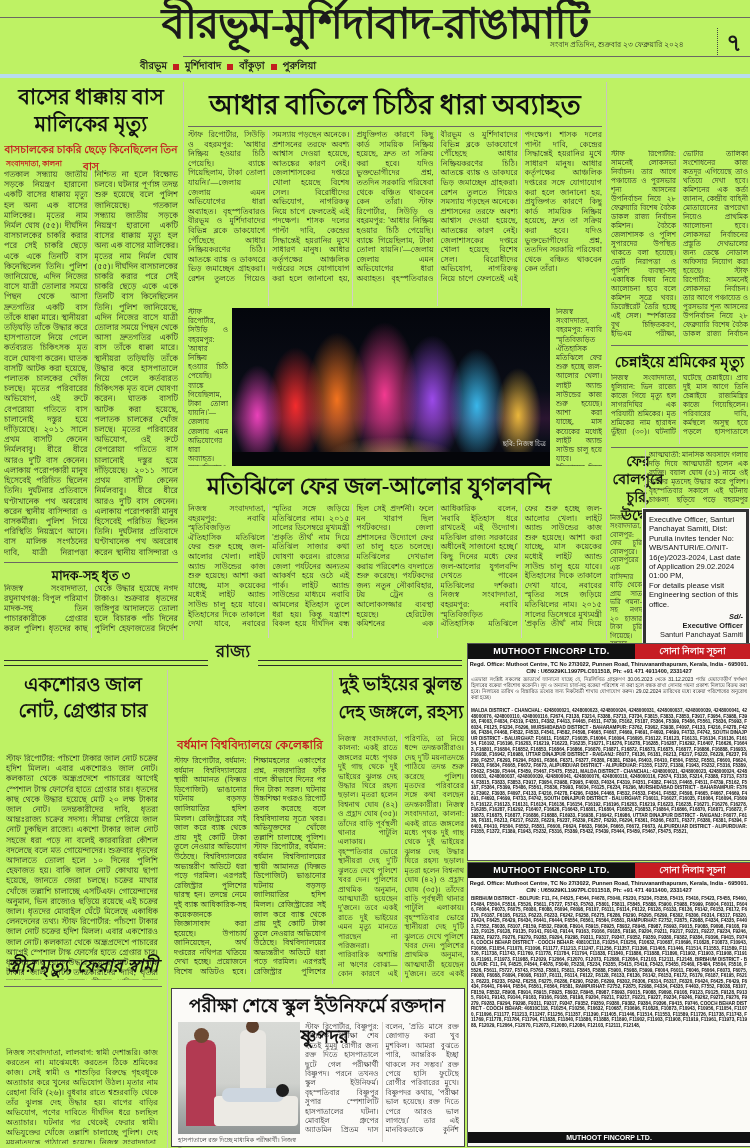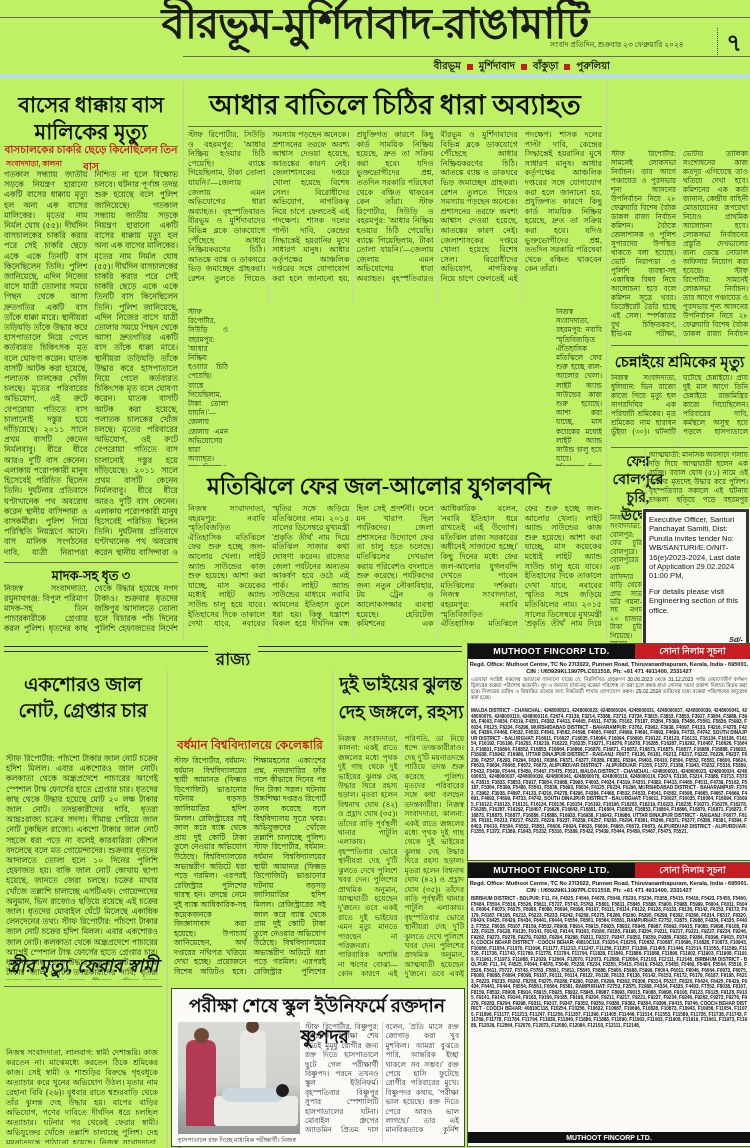--- a/index.html
+++ b/index.html
@@ -10,21 +10,21 @@
   .rule{background:#6b6863;}
   .vrule{background:#c9c5be;}
   .hl{font-weight:bold;text-align:center;color:#111;}
   .body-text{text-align:justify;overflow:hidden;color:#222;}
   .cols2{column-count:2;column-gap:7px;column-rule:1px solid #d2cec7;}
   .cols5{column-count:5;column-gap:7px;column-rule:1px solid #d2cec7;}
   .red{color:#c21f1f;}
   .sq{display:inline-block;width:6px;height:6px;background:#c21f1f;margin:0 6px;vertical-align:middle;}
   .dotted-v{border-left:1px dotted #444;width:0;}
   .masthead{font-weight:bold;letter-spacing:-1px;text-align:center;line-height:1.05;}
-  .strip{display:flex;align-items:flex-start;gap:8px;}
+  .strip{display:flex;align-items:flex-end;gap:8px;}
   .strip .ln{flex:1;height:4px;border-top:1px solid #2a2a2a;border-bottom:1px solid #2a2a2a;}
   .boxed{border:1px solid #444;background:#fbfaf7;}
   .notice{font-family:"Liberation Sans","DejaVu Sans",sans-serif;border:1px solid #333;
           box-shadow:0 0 0 1px #f7f6f2,0 0 0 2px #333 inset;padding:5px 5px;background:#faf9f5;}
   .ad{border:1px solid #555;background:#fbfaf6;font-family:"Liberation Sans","DejaVu Sans",sans-serif;}
   .ad-head{display:flex;height:15px;line-height:15px;color:#fff;font-weight:bold;}
   .ad-head .en{background:#111;flex:1.45;text-align:center;font-size:9px;letter-spacing:.3px;}
   .ad-head .bn{background:#c61d23;flex:1;text-align:center;font-size:9px;}
   .ad-sub{font-size:5.6px;font-weight:bold;text-align:center;line-height:6.6px;color:#111;}
   .ad-intro{font-size:5px;line-height:6px;text-align:justify;color:#222;overflow:hidden;}
@@ -59,61 +59,65 @@
 <body>
 
 <div id="page">
 
   <div class="abs rule" style="left:0;top:17;width:750px;height:1px;top:17px;"></div>
   <div class="abs masthead" style="left:140px;top:2px;width:470px;height:56px;font-size:42px;">বীরভূম-মুর্শিদাবাদ-রাঙামাটি</div>
   <div class="abs" style="left:550px;top:39px;width:160px;height:12px;font-size:7.5px;text-align:left;color:#222;">সংবাদ প্রতিদিন, শুক্রবার ২৩ ফেব্রুয়ারি ২০২৪</div>
   <div class="abs dotted-v" style="left:717px;top:28px;height:27px;"></div>
   <div class="abs" style="left:720px;top:24px;width:28px;height:32px;font-size:24px;font-weight:bold;text-align:center;">৭</div>
   <div class="abs rule" style="left:183px;top:56px;width:567px;height:1px;"></div>
-  <div class="abs" style="left:140px;top:58px;width:470px;height:15px;text-align:right;font-weight:bold;font-size:10px;">
+  <div class="abs" style="left:140px;top:58px;width:470px;height:15px;text-align:left;font-weight:bold;font-size:10px;">
     <span>বীরভূম</span><span class="sq"></span><span>মুর্শিদাবাদ</span><span class="sq"></span><span>বাঁকুড়া</span><span class="sq"></span><span>পুরুলিয়া</span>
   </div>
   <div class="abs" style="left:0;top:74px;width:750px;height:4px;background:#b8dcef;"></div>
 
   <div class="abs vrule" style="left:183px;top:82px;width:1px;height:558px;"></div>
   <div class="abs vrule" style="left:606px;top:82px;width:1px;height:558px;"></div>
 
-  <div class="abs hl" style="left:4px;top:92px;width:174px;height:56px;font-size:21px;line-height:27px;font-family:Liberation Serif, serif;">বাসের ধাক্কায় বাস মালিকের মৃত্যু</div>
+  <div class="abs hl" style="left:4px;top:84px;width:174px;height:56px;font-size:21px;line-height:27px;font-family:Liberation Serif, serif;">বাসের ধাক্কায় বাস মালিকের মৃত্যু</div>
   <div class="abs hl red" style="left:4px;top:142px;width:174px;height:14px;font-size:10.5px;">বাসচালকের চাকরি ছেড়ে কিনেছিলেন তিন বাস</div>
   <div class="abs red" style="left:6px;top:158px;width:174px;height:10px;font-size:7.5px;font-weight:bold;">সংবাদদাতা, কালনা</div>
   <div class="abs body-text cols2" style="left:4px;top:170px;width:174px;height:388px;font-size:8px;line-height:10.2px;">গতকাল সন্ধ্যায় জাতীয় সড়কে নিয়ন্ত্রণ হারানো একটি বাসের ধাক্কায় মৃত্যু হল অন্য এক বাসের মালিকের। মৃতের নাম নির্মল ঘোষ (৫৫)। দীর্ঘদিন বাসচালকের চাকরি করার পরে সেই চাকরি ছেড়ে একে একে তিনটি বাস কিনেছিলেন তিনি। পুলিশ জানিয়েছে, এদিন নিজের বাসে যাত্রী তোলার সময়ে পিছন থেকে আসা দ্রুতগতির একটি বাস তাঁকে ধাক্কা মারে। স্থানীয়রা তড়িঘড়ি তাঁকে উদ্ধার করে হাসপাতালে নিয়ে গেলে কর্তব্যরত চিকিৎসক মৃত বলে ঘোষণা করেন। ঘাতক বাসটি আটক করা হয়েছে, পলাতক চালকের খোঁজ চলছে। মৃতের পরিবারের অভিযোগ, ওই রুটে বেপরোয়া গতিতে বাস চালানোই দস্তুর হয়ে দাঁড়িয়েছে। ২০১১ সালে প্রথম বাসটি কেনেন নির্মলবাবু। ধীরে ধীরে আরও দু'টি বাস কেনেন। এলাকায় পরোপকারী মানুষ হিসেবেই পরিচিত ছিলেন তিনি। দুর্ঘটনার প্রতিবাদে ঘণ্টাখানেক পথ অবরোধ করেন স্থানীয় বাসিন্দারা ও বাসকর্মীরা। পুলিশ গিয়ে পরিস্থিতি নিয়ন্ত্রণে আনে। বাস মালিক সংগঠনের দাবি, যাত্রী নিরাপত্তা নিশ্চিত না হলে বিক্ষোভ চলবে। ঘটনার পূর্ণাঙ্গ তদন্ত শুরু হয়েছে বলে পুলিশ জানিয়েছে। গতকাল সন্ধ্যায় জাতীয় সড়কে নিয়ন্ত্রণ হারানো একটি বাসের ধাক্কায় মৃত্যু হল অন্য এক বাসের মালিকের। মৃতের নাম নির্মল ঘোষ (৫৫)। দীর্ঘদিন বাসচালকের চাকরি করার পরে সেই চাকরি ছেড়ে একে একে তিনটি বাস কিনেছিলেন তিনি। পুলিশ জানিয়েছে, এদিন নিজের বাসে যাত্রী তোলার সময়ে পিছন থেকে আসা দ্রুতগতির একটি বাস তাঁকে ধাক্কা মারে। স্থানীয়রা তড়িঘড়ি তাঁকে উদ্ধার করে হাসপাতালে নিয়ে গেলে কর্তব্যরত চিকিৎসক মৃত বলে ঘোষণা করেন। ঘাতক বাসটি আটক করা হয়েছে, পলাতক চালকের খোঁজ চলছে। মৃতের পরিবারের অভিযোগ, ওই রুটে বেপরোয়া গতিতে বাস চালানোই দস্তুর হয়ে দাঁড়িয়েছে। ২০১১ সালে প্রথম বাসটি কেনেন নির্মলবাবু। ধীরে ধীরে আরও দু'টি বাস কেনেন। এলাকায় পরোপকারী মানুষ হিসেবেই পরিচিত ছিলেন তিনি। দুর্ঘটনার প্রতিবাদে ঘণ্টাখানেক পথ অবরোধ করেন স্থানীয় বাসিন্দারা ও বাসকর্মীরা। পুলিশ গিয়ে পরিস্থিতি নিয়ন্ত্রণে আনে। বাস মালিক সংগঠনের দাবি, যাত্রী নিরাপত্তা নিশ্চিত না হলে বিক্ষোভ চলবে। ঘটনার পূর্ণাঙ্গ তদন্ত শুরু হয়েছে বলে পুলিশ জানিয়েছে।</div>
   <div class="abs rule" style="left:4px;top:562px;width:174px;height:1px;"></div>
   <div class="abs hl" style="left:4px;top:566px;width:174px;height:16px;font-size:13px;">মাদক-সহ ধৃত ৩</div>
   <div class="abs body-text cols2" style="left:4px;top:584px;width:174px;height:54px;font-size:8px;line-height:10px;">নিজস্ব সংবাদদাতা, রঘুনাথগঞ্জ: বিপুল পরিমাণ মাদক-সহ তিন পাচারকারীকে গ্রেপ্তার করল পুলিশ। ধৃতদের কাছ থেকে উদ্ধার হয়েছে নগদ টাকাও। শুক্রবার ধৃতদের জঙ্গিপুর আদালতে তোলা হলে বিচারক পাঁচ দিনের পুলিশি হেফাজতের নির্দেশ দেন। গোপন সূত্রে খবর পেয়ে অভিযান চালানো হয় বলে পুলিশ জানিয়েছে।</div>
 
   <div class="abs hl" style="left:188px;top:84px;width:414px;height:38px;font-size:27px;">আধার বাতিলে চিঠির ধারা অব্যাহত</div>
   <div class="abs rule" style="left:188px;top:126px;width:414px;height:1px;"></div>
   <div class="abs body-text cols5" style="left:188px;top:130px;width:414px;height:176px;font-size:7.8px;line-height:9.6px;">স্টাফ রিপোর্টার, সিউড়ি ও বহরমপুর: 'আধার নিষ্ক্রিয় হওয়ার চিঠি পেয়েছি। ব্যাঙ্কে গিয়েছিলাম, টাকা তোলা যায়নি।'—জেলায় জেলায় এমন অভিযোগের ধারা অব্যাহত। বৃহস্পতিবারও বীরভূম ও মুর্শিদাবাদের বিভিন্ন ব্লকে ডাকযোগে পৌঁছেছে আধার নিষ্ক্রিয়করণের চিঠি। আতঙ্কে ব্যাঙ্ক ও ডাকঘরে ভিড় জমাচ্ছেন গ্রাহকরা। রেশন তুলতে গিয়েও সমস্যায় পড়ছেন অনেকে। প্রশাসনের তরফে অবশ্য আশ্বাস দেওয়া হয়েছে, আতঙ্কের কারণ নেই। জেলাশাসকের দপ্তরে খোলা হয়েছে বিশেষ সেল। বিরোধীদের অভিযোগ, নাগরিকত্ব নিয়ে চাপে ফেলতেই এই পদক্ষেপ। শাসক দলের পাল্টা দাবি, কেন্দ্রের সিদ্ধান্তেই হয়রানির মুখে সাধারণ মানুষ। আধার কর্তৃপক্ষের আঞ্চলিক দপ্তরের সঙ্গে যোগাযোগ করা হলে জানানো হয়, প্রযুক্তিগত কারণে কিছু কার্ড সাময়িক নিষ্ক্রিয় হয়েছে, দ্রুত তা সক্রিয় করা হবে। যদিও ভুক্তভোগীদের প্রশ্ন, ততদিন সরকারি পরিষেবা থেকে বঞ্চিত থাকবেন কেন তাঁরা। স্টাফ রিপোর্টার, সিউড়ি ও বহরমপুর: 'আধার নিষ্ক্রিয় হওয়ার চিঠি পেয়েছি। ব্যাঙ্কে গিয়েছিলাম, টাকা তোলা যায়নি।'—জেলায় জেলায় এমন অভিযোগের ধারা অব্যাহত। বৃহস্পতিবারও বীরভূম ও মুর্শিদাবাদের বিভিন্ন ব্লকে ডাকযোগে পৌঁছেছে আধার নিষ্ক্রিয়করণের চিঠি। আতঙ্কে ব্যাঙ্ক ও ডাকঘরে ভিড় জমাচ্ছেন গ্রাহকরা। রেশন তুলতে গিয়েও সমস্যায় পড়ছেন অনেকে। প্রশাসনের তরফে অবশ্য আশ্বাস দেওয়া হয়েছে, আতঙ্কের কারণ নেই। জেলাশাসকের দপ্তরে খোলা হয়েছে বিশেষ সেল। বিরোধীদের অভিযোগ, নাগরিকত্ব নিয়ে চাপে ফেলতেই এই পদক্ষেপ। শাসক দলের পাল্টা দাবি, কেন্দ্রের সিদ্ধান্তেই হয়রানির মুখে সাধারণ মানুষ। আধার কর্তৃপক্ষের আঞ্চলিক দপ্তরের সঙ্গে যোগাযোগ করা হলে জানানো হয়, প্রযুক্তিগত কারণে কিছু কার্ড সাময়িক নিষ্ক্রিয় হয়েছে, দ্রুত তা সক্রিয় করা হবে। যদিও ভুক্তভোগীদের প্রশ্ন, ততদিন সরকারি পরিষেবা থেকে বঞ্চিত থাকবেন কেন তাঁরা।</div>
 
+  <div class="abs photo1" style="left:232px;top:308px;width:318px;height:158px;">
+    <div class="crowd"></div>
+    <div class="credit">ছবি: নিজস্ব চিত্র</div>
+  </div>
   <div class="abs body-text" style="left:188px;top:308px;width:40px;height:158px;font-size:7.2px;line-height:9.2px;">স্টাফ রিপোর্টার, সিউড়ি ও বহরমপুর: 'আধার নিষ্ক্রিয় হওয়ার চিঠি পেয়েছি। ব্যাঙ্কে গিয়েছিলাম, টাকা তোলা যায়নি।'—জেলায় জেলায় এমন অভিযোগের ধারা অব্যাহত। বৃহস্পতিবারও বীরভূম ও মুর্শিদাবাদের বিভিন্ন ব্লকে ডাকযোগে পৌঁছেছে আধার নিষ্ক্রিয়করণের চিঠি। আতঙ্কে ব্যাঙ্ক ও ডাকঘরে ভিড় জমাচ্ছেন গ্রাহকরা। রেশন তুলতে গিয়েও সমস্যায় পড়ছেন অনেকে। প্রশাসনের তরফে অবশ্য আশ্বাস দেওয়া হয়েছে, আতঙ্কের কারণ নেই। জেলাশাসকের দপ্তরে খোলা হয়েছে বিশেষ সেল। বিরোধীদের অভিযোগ, নাগরিকত্ব নিয়ে চাপে ফেলতেই এই পদক্ষেপ। শাসক দলের পাল্টা দাবি, কেন্দ্রের সিদ্ধান্তেই হয়রানির মুখে সাধারণ মানুষ। আধার কর্তৃপক্ষের আঞ্চলিক দপ্তরের সঙ্গে যোগাযোগ করা হলে জানানো হয়, প্রযুক্তিগত কারণে কিছু কার্ড সাময়িক নিষ্ক্রিয় হয়েছে, দ্রুত তা সক্রিয় করা হবে। যদিও ভুক্তভোগীদের প্রশ্ন, ততদিন সরকারি পরিষেবা থেকে বঞ্চিত থাকবেন কেন তাঁরা।</div>
   <div class="abs body-text" style="left:556px;top:308px;width:46px;height:158px;font-size:7.2px;line-height:9.2px;">নিজস্ব সংবাদদাতা, বহরমপুর: নবাবি স্মৃতিবিজড়িত ঐতিহাসিক মতিঝিলে ফের শুরু হচ্ছে জল-আলোর খেলা। লাইট অ্যান্ড সাউন্ডের কাজ শুরু হয়েছে। আশা করা যাচ্ছে, মাস কয়েকের মধ্যেই লাইট অ্যান্ড সাউন্ড চালু হয়ে যাবে। ইতিহাসের দিকে তাকালে দেখা যাবে, নবাবের স্মৃতির সঙ্গে জড়িয়ে মতিঝিলের নাম। ২০১৫ সালের ডিসেম্বরে মুখ্যমন্ত্রী 'প্রকৃতি তীর্থ' নাম দিয়ে মতিঝিল সাজার কথা ঘোষণা করেন। রাজ্যের জেলা পর্যটনের অন্যতম আকর্ষণ হয়ে ওঠে এই পার্ক। লাইট অ্যান্ড সাউন্ডের মাধ্যমে নবাবি আমলের ইতিহাস তুলে ধরা হয়। কিন্তু যন্ত্রাংশ বিকল হয়ে দীর্ঘদিন বন্ধ ছিল সেই প্রদর্শনী। ফলে মন খারাপ ছিল পর্যটকদের। জেলা প্রশাসনের উদ্যোগে ফের তা চালু হতে চলেছে। মতিঝিলের দেখভাল করায় পরিবেশও বদলাতে শুরু করেছে। পর্যটকদের জন্য নতুন নৌকাবিহার, টয় ট্রেন ও আলোকসজ্জার ব্যবস্থা হয়েছে। হেরিটেজ কমিশনের এক আধিকারিক বলেন, 'নবাবি ইতিহাস ধরে রাখতেই এই উদ্যোগ। মতিঝিল রাজ্য সরকারের অধীনেই সাজানো হচ্ছে।' কিছু দিনের মধ্যে ফের জল-আলোর যুগলবন্দি দেখতে পাবেন মতিঝিলের দর্শকরা।</div>
 
   <div class="abs hl" style="left:172px;top:468px;width:414px;height:32px;font-size:23px;">মতিঝিলে ফের জল-আলোর যুগলবন্দি</div>
   <div class="abs body-text cols5" style="left:188px;top:504px;width:414px;height:134px;font-size:7.8px;line-height:9.6px;">নিজস্ব সংবাদদাতা, বহরমপুর: নবাবি স্মৃতিবিজড়িত ঐতিহাসিক মতিঝিলে ফের শুরু হচ্ছে জল-আলোর খেলা। লাইট অ্যান্ড সাউন্ডের কাজ শুরু হয়েছে। আশা করা যাচ্ছে, মাস কয়েকের মধ্যেই লাইট অ্যান্ড সাউন্ড চালু হয়ে যাবে। ইতিহাসের দিকে তাকালে দেখা যাবে, নবাবের স্মৃতির সঙ্গে জড়িয়ে মতিঝিলের নাম। ২০১৫ সালের ডিসেম্বরে মুখ্যমন্ত্রী 'প্রকৃতি তীর্থ' নাম দিয়ে মতিঝিল সাজার কথা ঘোষণা করেন। রাজ্যের জেলা পর্যটনের অন্যতম আকর্ষণ হয়ে ওঠে এই পার্ক। লাইট অ্যান্ড সাউন্ডের মাধ্যমে নবাবি আমলের ইতিহাস তুলে ধরা হয়। কিন্তু যন্ত্রাংশ বিকল হয়ে দীর্ঘদিন বন্ধ ছিল সেই প্রদর্শনী। ফলে মন খারাপ ছিল পর্যটকদের। জেলা প্রশাসনের উদ্যোগে ফের তা চালু হতে চলেছে। মতিঝিলের দেখভাল করায় পরিবেশও বদলাতে শুরু করেছে। পর্যটকদের জন্য নতুন নৌকাবিহার, টয় ট্রেন ও আলোকসজ্জার ব্যবস্থা হয়েছে। হেরিটেজ কমিশনের এক আধিকারিক বলেন, 'নবাবি ইতিহাস ধরে রাখতেই এই উদ্যোগ। মতিঝিল রাজ্য সরকারের অধীনেই সাজানো হচ্ছে।' কিছু দিনের মধ্যে ফের জল-আলোর যুগলবন্দি দেখতে পাবেন মতিঝিলের দর্শকরা। নিজস্ব সংবাদদাতা, বহরমপুর: নবাবি স্মৃতিবিজড়িত ঐতিহাসিক মতিঝিলে ফের শুরু হচ্ছে জল-আলোর খেলা। লাইট অ্যান্ড সাউন্ডের কাজ শুরু হয়েছে। আশা করা যাচ্ছে, মাস কয়েকের মধ্যেই লাইট অ্যান্ড সাউন্ড চালু হয়ে যাবে। ইতিহাসের দিকে তাকালে দেখা যাবে, নবাবের স্মৃতির সঙ্গে জড়িয়ে মতিঝিলের নাম। ২০১৫ সালের ডিসেম্বরে মুখ্যমন্ত্রী 'প্রকৃতি তীর্থ' নাম দিয়ে মতিঝিল সাজার কথা ঘোষণা করেন। রাজ্যের জেলা পর্যটনের অন্যতম আকর্ষণ হয়ে ওঠে এই পার্ক। লাইট অ্যান্ড সাউন্ডের মাধ্যমে নবাবি আমলের ইতিহাস তুলে ধরা হয়। কিন্তু যন্ত্রাংশ বিকল হয়ে দীর্ঘদিন বন্ধ ছিল সেই প্রদর্শনী। ফলে মন খারাপ ছিল পর্যটকদের। জেলা প্রশাসনের উদ্যোগে ফের তা চালু হতে চলেছে। মতিঝিলের দেখভাল করায় পরিবেশও বদলাতে শুরু করেছে। পর্যটকদের জন্য নতুন নৌকাবিহার, টয় ট্রেন ও আলোকসজ্জার ব্যবস্থা হয়েছে। হেরিটেজ কমিশনের এক আধিকারিক বলেন, 'নবাবি ইতিহাস ধরে রাখতেই এই উদ্যোগ। মতিঝিল রাজ্য সরকারের অধীনেই সাজানো হচ্ছে।' কিছু দিনের মধ্যে ফের জল-আলোর যুগলবন্দি দেখতে পাবেন মতিঝিলের দর্শকরা।</div>
 
   <div class="abs body-text cols2" style="left:611px;top:150px;width:137px;height:192px;font-size:7.2px;line-height:9px;">স্টাফ রিপোর্টার: সামনেই লোকসভা নির্বাচন। তার আগে পঞ্চায়েত ও পুরসভার শূন্য আসনের উপনির্বাচন নিয়ে ২৮ ফেব্রুয়ারি বিশেষ বৈঠক ডাকল রাজ্য নির্বাচন কমিশন। বৈঠকে জেলাশাসক ও পুলিশ সুপারদের উপস্থিত থাকতে বলা হয়েছে। ভোট নিরাপত্তা ও পুলিশি ব্যবস্থা-সহ একাধিক বিষয় নিয়ে আলোচনা হবে বলে কমিশন সূত্রে খবর। ডিরেক্টরেট তৈরি হচ্ছে এই সেল। স্পর্শকাতর বুথ চিহ্নিতকরণ, ইভিএম পরীক্ষা, ভোটার তালিকা সংশোধনের কাজ কতদূর এগিয়েছে তাও খতিয়ে দেখা হবে। কমিশনের এক কর্তা জানান, কেন্দ্রীয় বাহিনী মোতায়েনের রূপরেখা নিয়েও প্রাথমিক আলোচনা হবে। লোকসভা নির্বাচনের প্রস্তুতি দেখভালের জন্য ডেস্কে নোডাল অফিসার নিয়োগ করা হয়েছে। স্টাফ রিপোর্টার: সামনেই লোকসভা নির্বাচন। তার আগে পঞ্চায়েত ও পুরসভার শূন্য আসনের উপনির্বাচন নিয়ে ২৮ ফেব্রুয়ারি বিশেষ বৈঠক ডাকল রাজ্য নির্বাচন কমিশন। বৈঠকে জেলাশাসক ও পুলিশ সুপারদের উপস্থিত থাকতে বলা হয়েছে। ভোট নিরাপত্তা ও পুলিশি ব্যবস্থা-সহ একাধিক বিষয় নিয়ে আলোচনা হবে বলে কমিশন সূত্রে খবর। ডিরেক্টরেট তৈরি হচ্ছে এই সেল। স্পর্শকাতর বুথ চিহ্নিতকরণ, ইভিএম পরীক্ষা, ভোটার তালিকা সংশোধনের কাজ কতদূর এগিয়েছে তাও খতিয়ে দেখা হবে। কমিশনের এক কর্তা জানান, কেন্দ্রীয় বাহিনী মোতায়েনের রূপরেখা নিয়েও প্রাথমিক আলোচনা হবে। লোকসভা নির্বাচনের প্রস্তুতি দেখভালের জন্য ডেস্কে নোডাল অফিসার নিয়োগ করা হয়েছে।</div>
   <div class="abs rule" style="left:611px;top:345px;width:137px;height:1px;"></div>
   <div class="abs hl" style="left:611px;top:350px;width:137px;height:20px;font-size:15px;">চেন্নাইয়ে শ্রমিকের মৃত্যু</div>
   <div class="abs body-text cols2" style="left:611px;top:374px;width:137px;height:70px;font-size:7.2px;line-height:9px;">নিজস্ব সংবাদদাতা, ধুলিয়ান: ভিন রাজ্যে কাজে গিয়ে মৃত্যু হল সাগরদিঘির এক পরিযায়ী শ্রমিকের। মৃত শ্রমিকের নাম হারাধন ভুঁইয়া (৩০)। ঘটনাটি ঘটেছে চেন্নাইয়ে। প্রায় দুই মাস আগে তিনি চেন্নাইয়ে রাজমিস্ত্রির কাজে গিয়েছিলেন। পরিবারের দাবি, কর্মস্থলে অসুস্থ হয়ে পড়লে হাসপাতালে ভর্তি করা হয়। সেখানেই মৃত্যু হয় তাঁর। দেহ ফেরাতে প্রশাসনের সাহায্য চেয়েছে পরিবার। গ্রামে শোকের ছায়া।</div>
   <div class="abs rule" style="left:611px;top:447px;width:137px;height:1px;"></div>
 
   <div class="abs hl" style="left:610px;top:453px;width:56px;height:58px;font-size:14px;line-height:18px;">ফের বোলপুরে চুরি, উদ্বেগ</div>
   <div class="abs body-text" style="left:610px;top:514px;width:32px;height:132px;font-size:6.8px;line-height:8.4px;">নিজস্ব সংবাদদাতা, বোলপুর: ফের চুরি বোলপুরে। বোলপুরের এক বাসিন্দার বাড়ি থেকে প্রায় সাত ভরি গয়না-সহ নগদ ২০ হাজার টাকা চুরি গিয়েছে। বুধবার রাতে আনন্দপল্লির ঘটনা। সেদিন বাড়ি ফাঁকা ছিল। সকলেই গিয়েছিলেন আত্মীয়ের বাড়ি। সেই সুযোগে তালা ভেঙে দুষ্কৃতীরা ঘরে ঢোকে বলে অভিযোগ। পর পর চুরির ঘটনায় উদ্বেগ ছড়িয়েছে শহরে। শান্তিনিকেতন থানার পুলিশ তদন্ত শুরু করেছে। নজরদারি বাড়ানোর দাবি বাসিন্দাদের।</div>
   <div class="abs vrule" style="left:645px;top:450px;width:1px;height:196px;"></div>
   <div class="abs body-text" style="left:649px;top:451px;width:99px;height:54px;font-size:7.2px;line-height:9px;">আত্মঘাতী: মানসিক অবসাদে গলায় দড়ি দিয়ে আত্মঘাতী হলেন এক ব্যক্তি। বয়াল ঘোষ (৫১) নামে ওই ব্যক্তির মৃতদেহ উদ্ধার করে পুলিশ। বৃহস্পতিবার সকালে এই ঘটনায় চাঞ্চল্য ছড়িয়ে পড়ে বহরমপুর থানার বৈরগাছি এলাকায়।</div>
 
   <div class="abs notice" style="left:643px;top:509px;width:94px;height:126px;">
     <div style="font-size:7.6px;line-height:9.4px;text-align:left;color:#111;">Executive Officer, Santuri Panchayat Samiti, Dist: Purulia invites tender No: WB/SANTURI/E.O/NIT-16(e)/2023-2024, Last date of Application 29.02.2024 01:00 PM,</div>
-    <div style="font-size:7.6px;line-height:9.4px;margin-top:6px;color:#111;">For details please visit Engineering section of this office.</div>
-    <div style="font-size:7.4px;text-align:right;margin-top:20px;font-weight:bold;font-style:italic;">Sd/-</div>
+    <div style="font-size:7.6px;line-height:9.4px;margin-top:0;color:#111;">For details please visit Engineering section of this office.</div>
+    <div style="font-size:7.4px;text-align:right;margin-top:3px;font-weight:bold;font-style:italic;">Sd/-</div>
     <div style="font-size:7.4px;text-align:right;font-weight:bold;">Executive Officer</div>
     <div style="font-size:7.4px;text-align:right;">Santuri Panchayat Samiti</div>
   </div>
 
   <div class="abs strip" style="left:4px;top:646px;width:458px;height:20px;">
     <div class="ln"></div>
     <div style="font-size:17px;font-weight:bold;">রাজ্য</div>
     <div class="ln"></div>
   </div>
 

